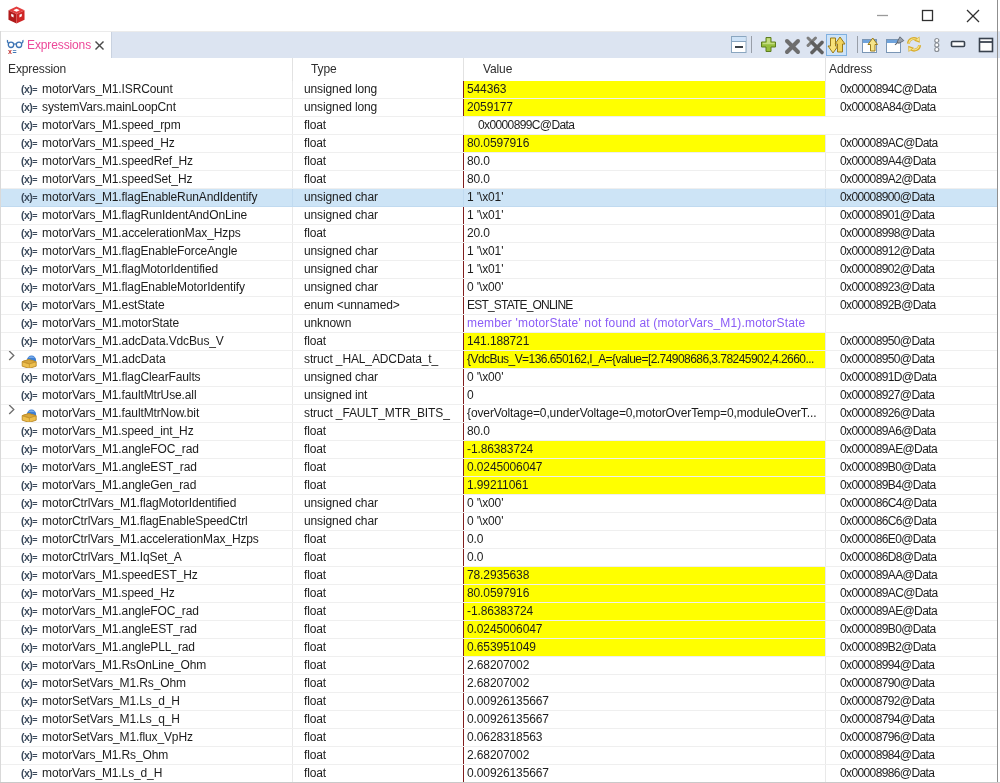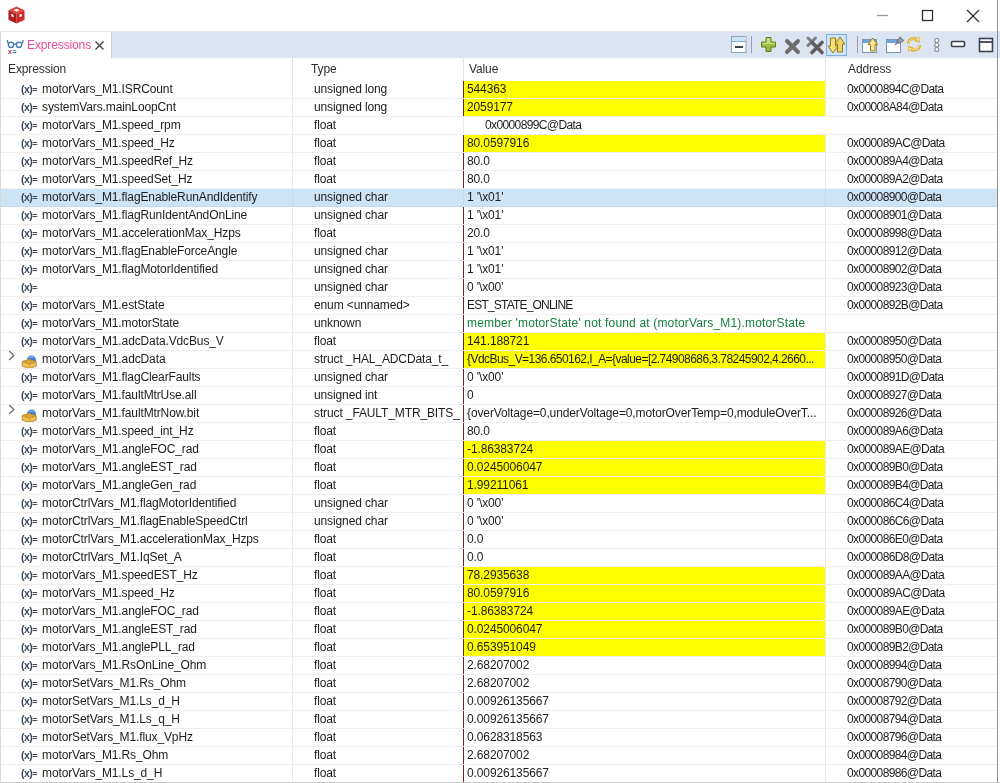--- a/index.html
+++ b/index.html
@@ -10,34 +10,34 @@
 .tabbar{position:absolute;left:0;top:31px;width:1000px;height:27px;background:#dce4f1;border-top:1px solid #ebebeb}
 .tab{position:absolute;left:0;top:0;width:112px;height:27px;background:#ffffff;border-right:1px solid #c9d2e0}
 .gls{position:absolute;left:6px;top:6px}
 .tablabel{position:absolute;left:27px;top:6px;font-size:12px;color:#ec4899}
 .tabx{position:absolute;left:94px;top:8px}
 .tools{position:absolute;left:725px;top:0}
 .hdr{position:absolute;left:0;top:58px;width:997px;height:27px;background:#fff;border-bottom:1px solid #e2e2e2;display:flex}
 .hdr div{height:100%;line-height:22px;color:#2e2e2e}
 .h1{width:292px;padding-left:8px}
 .h2{width:171px;border-left:1px solid #e2e2e2;padding-left:18px}
-.h3{width:362px;border-left:1px solid #e2e2e2;padding-left:5px}
-.h4{width:172px;border-left:1px solid #e2e2e2;padding-left:22px}
+.h3{width:362px;border-left:1px solid #e2e2e2;padding-left:19px}
+.h4{width:172px;border-left:1px solid #e2e2e2;padding-left:3px}
 .grid{position:absolute;left:0;top:81px;width:997px}
 .r{position:relative;width:997px;height:18px;border-bottom:1px solid #efefef;display:flex;background:#fff}
 .r>div{height:17px;line-height:17px;overflow:hidden;white-space:nowrap}
 .c1{width:292px;position:relative}
-.c2{width:171px;border-left:1px solid #e9e9e9;padding-left:21px}
+.c2{width:171px;border-left:1px solid #e9e9e9;padding-left:11px}
 .c3{width:362px;border-left:1px solid #7f1d1d;padding-left:3px}
-.c4{width:172px;border-left:1px solid #e9e9e9;padding-left:21px}
+.c4{width:172px;border-left:1px solid #e9e9e9;padding-left:14px}
 .y{background:#ffff00}
 .lsE{letter-spacing:-0.8px}
 .ls3{letter-spacing:-0.55px}
 .c4{letter-spacing:-0.62px}
-.err{color:#15803d;letter-spacing:0.17px}
+.err{color:#8b5cf6;letter-spacing:0.17px}
 .sel,.sel>div{background:#cde4f6;border-color:#c0daf0}
 .nm{position:absolute;left:42px;top:0}
 .xi{position:absolute;left:21px;top:0;font-size:10.5px;font-weight:bold;color:#3b4a5c;letter-spacing:-0.5px}
 .xi i{font-style:normal;font-size:9px;vertical-align:0.5px}
 .ch{position:absolute;left:8px;top:-1px;font-size:13px;color:#6e6e6e}
 .sic{position:absolute;left:21px;top:2px}
 .bl{position:absolute;left:0;top:31px;width:1px;height:752px;background:#d9d9d9}
 .br{position:absolute;left:997px;top:0;width:1px;height:783px;background:#8f8f8f}
 .bb{position:absolute;left:0;top:782px;width:1000px;height:1px;background:#c9c9c9}
 </style></head>
@@ -262,20 +262,21 @@
         <span class="xi">(x)<i>=</i></span>
         <span class="nm">motorVars_M1.flagMotorIdentified</span>
       </div>
       <div class="c2">unsigned char</div>
       <div class="c3">1 '\x01'</div>
       <div class="c4">0x00008902@Data</div>
     </div>
 <div class="r">
       <div class="c1">
         <span class="xi">(x)<i>=</i></span>
+        <span class="nm">motorVars_M1.flagEnableMotorIdentify</span>
       </div>
       <div class="c2">unsigned char</div>
       <div class="c3">0 '\x00'</div>
       <div class="c4">0x00008923@Data</div>
     </div>
 <div class="r">
       <div class="c1">
         <span class="xi">(x)<i>=</i></span>
         <span class="nm">motorVars_M1.estState</span>
       </div>

